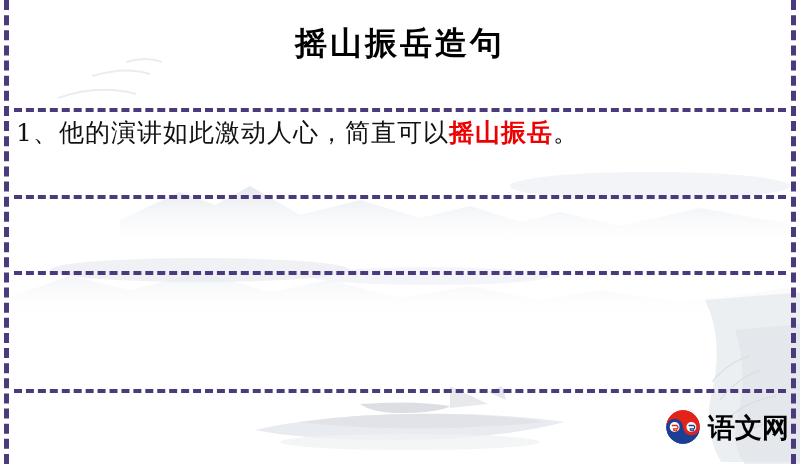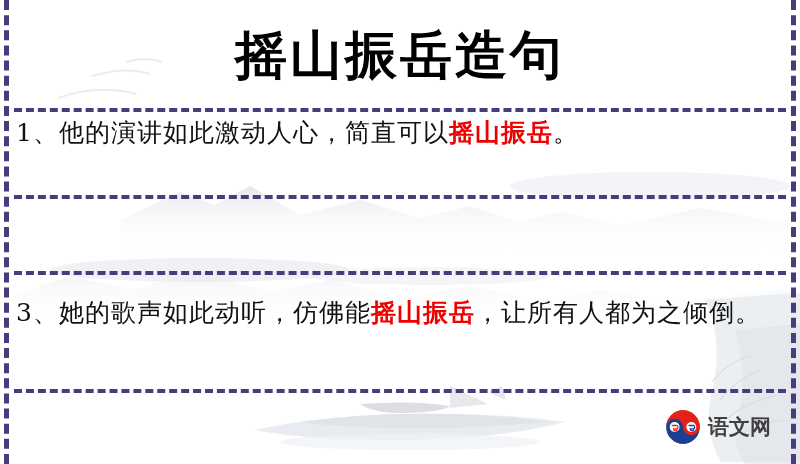--- a/index.html
+++ b/index.html
@@ -52,21 +52,21 @@
   }
 
   
   .title {
     position: absolute;
     top: 24px;
     left: 0;
     width: 800px;
     text-align: center;
     font-family: "DejaVu Serif", "Liberation Serif", serif;
-    font-size: 52px;
+    font-size: 32px;
     font-weight: bold;
     letter-spacing: 3px;
     color: #000000;
     z-index: 2;
     line-height: 1.2;
   }
 
   
   .sentence {
     position: absolute;
@@ -97,23 +97,23 @@
     gap: 6px;
     z-index: 4;
   }
   .logo-mark {
     width: 38px;
     height: 38px;
     flex: 0 0 38px;
   }
   .logo-text {
     font-family: "DejaVu Sans", "Liberation Sans", sans-serif;
-    font-size: 21px;
+    font-size: 27px;
     font-weight: bold;
-    color: #404040;
+    color: #000000;
     letter-spacing: 0px;
     line-height: 1;
   }
 </style>
 </head>
 <body>
 
 <div class="page">
 
   <svg class="watermark" width="800" height="464" viewBox="0 0 800 464" aria-hidden="true">
@@ -168,23 +168,20 @@
   <div class="hrule" style="top:271px;"></div>
   <div class="hrule" style="top:389px;"></div>
 
   <div class="title">摇山振岳造句</div>
 
   <div class="sentence s1">
     <span>1、</span><span>他的演讲如此激动人心，简直可以</span><span class="idiom">摇山振岳</span><span>。</span>
   </div>
 
 
-  <div class="sentence s3">
-    <span>3、</span><span>她的歌声如此动听，仿佛能</span><span class="idiom">摇山振岳</span><span>，让所有人都为之倾倒。</span>
-  </div>
 
   <div class="logo">
     <svg class="logo-mark" viewBox="0 0 100 100" aria-hidden="true">
 
       <path d="M50 4 a46 46 0 0 1 0 92 a46 46 0 0 1 0 -92 z" fill="#ffffff"></path>
       <path d="M50 6 A44 44 0 0 1 94 50 L6 50 A44 44 0 0 1 50 6 Z" fill="#e2231a"></path>
       <path d="M50 94 A44 44 0 0 1 6 50 L94 50 A44 44 0 0 1 50 94 Z" fill="#1b3f93"></path>
 
       <path d="M6 50 a22 22 0 0 1 44 0 a22 22 0 0 0 44 0 a44 44 0 0 1 -44 44 a44 44 0 0 1 -44 -44 z" fill="#1b3f93"></path>
       <path d="M6 50 a22 22 0 0 1 44 0 a22 22 0 0 0 44 0 a44 44 0 0 0 -44 -44 a44 44 0 0 0 -44 44 z" fill="#e2231a"></path>

